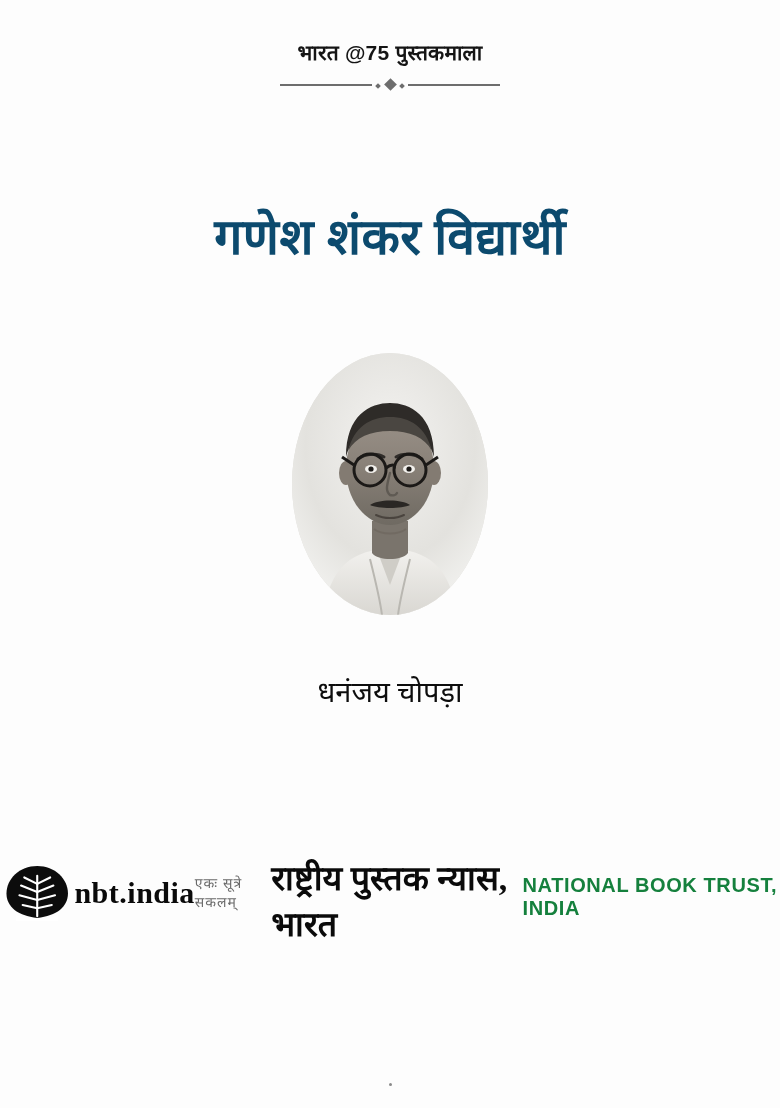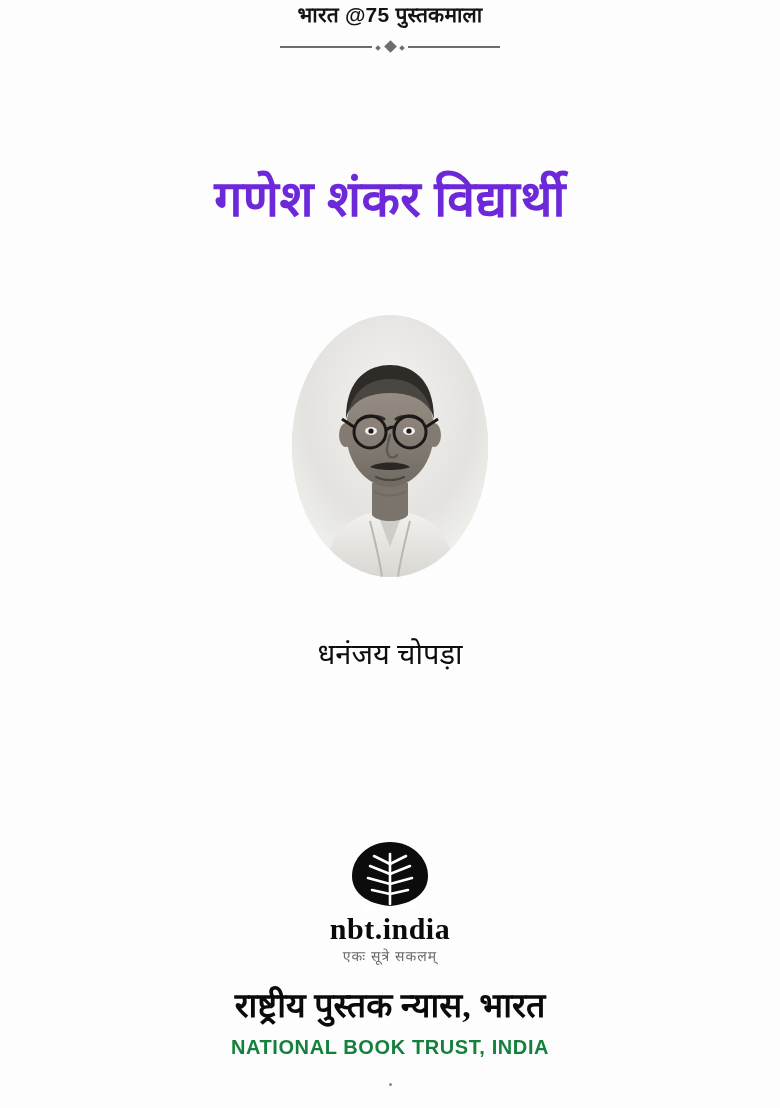--- a/index.html
+++ b/index.html
@@ -20,20 +20,21 @@
     position: absolute;
     inset: 0;
     background: #fdfdfd;
     display: flex;
     flex-direction: column;
     align-items: center;
   }
 
   
   .series-header {
+    margin-top: 38px;
     width: 100%;
     display: flex;
     flex-direction: column;
     align-items: center;
   }
   .series-title {
     font-family: "Liberation Sans", sans-serif;
     font-size: 21px;
     font-weight: 600;
     letter-spacing: 0.2px;
@@ -75,21 +76,21 @@
   .series-rule .dot.l { left: 96px; }
   .series-rule .dot.r { right: 96px; }
 
   
   .book-title {
     margin-top: 118px;
     font-family: "Liberation Serif", serif;
     font-size: 50px;
     font-weight: 700;
     letter-spacing: 0.5px;
-    color: #6d28d9;
+    color: #0c4a6e;
     text-align: center;
     line-height: 1.1;
   }
 
   
   .portrait-wrap {
     margin-top: 54px;
     width: 196px;
     height: 262px;
     position: relative;
@@ -113,21 +114,21 @@
     text-align: center;
   }
 
   
   .publisher {
     position: absolute;
     left: 0;
     right: 0;
     top: 838px;
     display: flex;
-    flex-direction: column;
+    flex-direction: row;
     align-items: center;
   }
   .logo-mark {
     width: 92px;
     height: 72px;
   }
   .logo-mark svg { display: block; width: 100%; height: 100%; }
   .logo-wordmark {
     margin-top: 2px;
     font-family: "Liberation Serif", serif;

